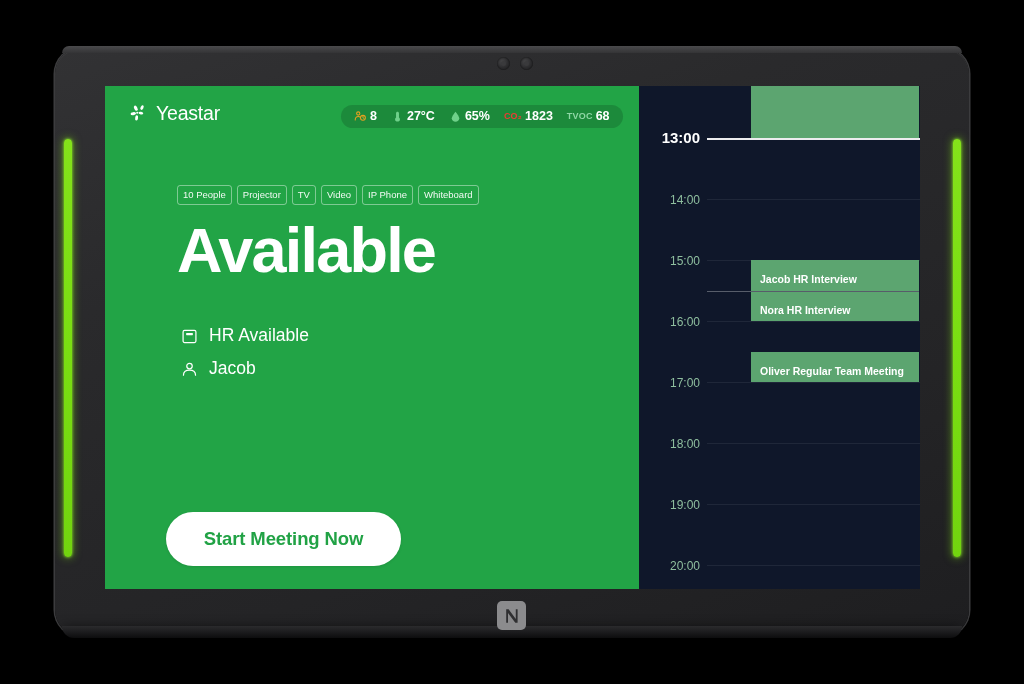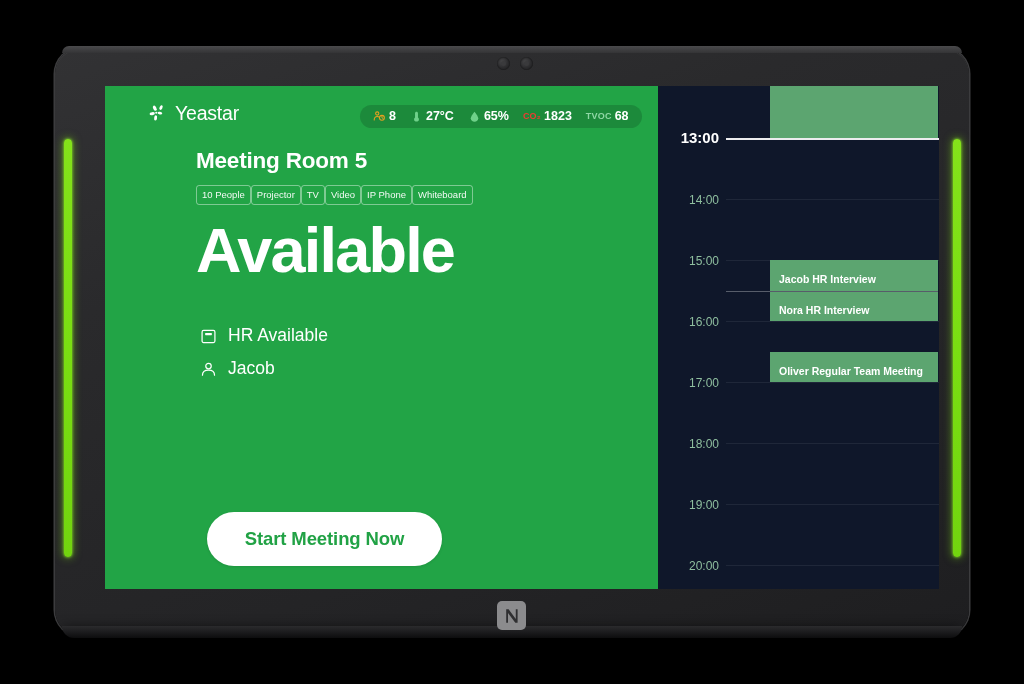--- a/index.html
+++ b/index.html
@@ -101,21 +101,20 @@
   
   #screen {
     position: absolute;
     left: 105px;
     top: 86px;
     width: 815px;
     height: 503px;
     overflow: hidden;
     display: flex;
     background: #22A446;
-    padding-left: 19px;
   }
 
   
   #left-panel {
     position: relative;
     width: 534px;
     height: 100%;
     background: #22A446;
     flex: 0 0 auto;
   }
@@ -190,20 +189,21 @@
     letter-spacing: -0.2px;
     line-height: 1;
   }
 
   
   #amenity-tags {
     position: absolute;
     left: 72px;
     top: 99px;
     display: flex;
+    gap: 5px;
     align-items: center;
   }
   .amenity-tag {
     border: 1px solid rgba(255,255,255,0.42);
     border-radius: 3px;
     color: rgba(255,255,255,0.94);
     font-size: 9.5px;
     line-height: 1;
     padding: 4px 5px 4.5px 5px;
     white-space: nowrap;
@@ -248,21 +248,21 @@
     color: #ffffff;
     font-size: 17.5px;
     font-weight: 400;
     line-height: 1;
     white-space: nowrap;
   }
 
   
   #start-meeting-button {
     position: absolute;
-    left: 83px;
+    left: 61px;
     top: 426px;
     width: 235px;
     height: 54px;
     background: #FFFFFF;
     border: none;
     border-radius: 27px;
     color: #21A245;
     font-family: "Liberation Sans", sans-serif;
     font-size: 18.5px;
     font-weight: 700;
@@ -437,21 +437,20 @@
         </div>
 
         <div class="sensor-item">
           <span class="sensor-icon sensor-label-text" style="color:#8FD7A5;">TVOC</span>
           <span class="sensor-value">68</span>
         </div>
 
       </div>
     </div>
 
-    <div id="room-title">Meeting Room 5</div>
 
     <div id="amenity-tags">
       <span class="amenity-tag">10 People</span>
       <span class="amenity-tag">Projector</span>
       <span class="amenity-tag">TV</span>
       <span class="amenity-tag">Video</span>
       <span class="amenity-tag">IP Phone</span>
       <span class="amenity-tag">Whiteboard</span>
     </div>
 

